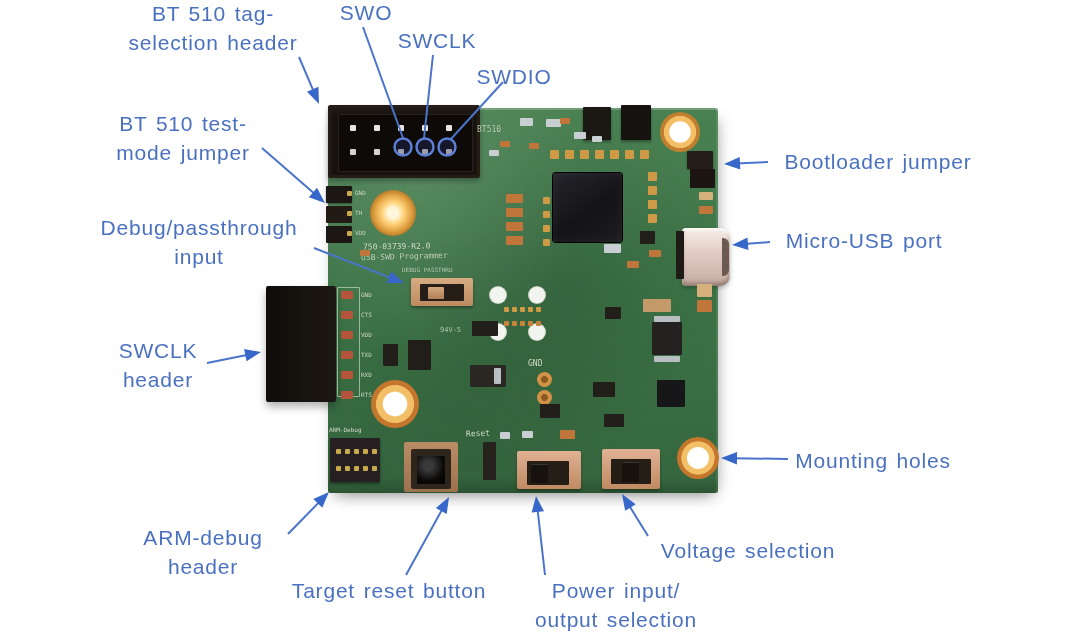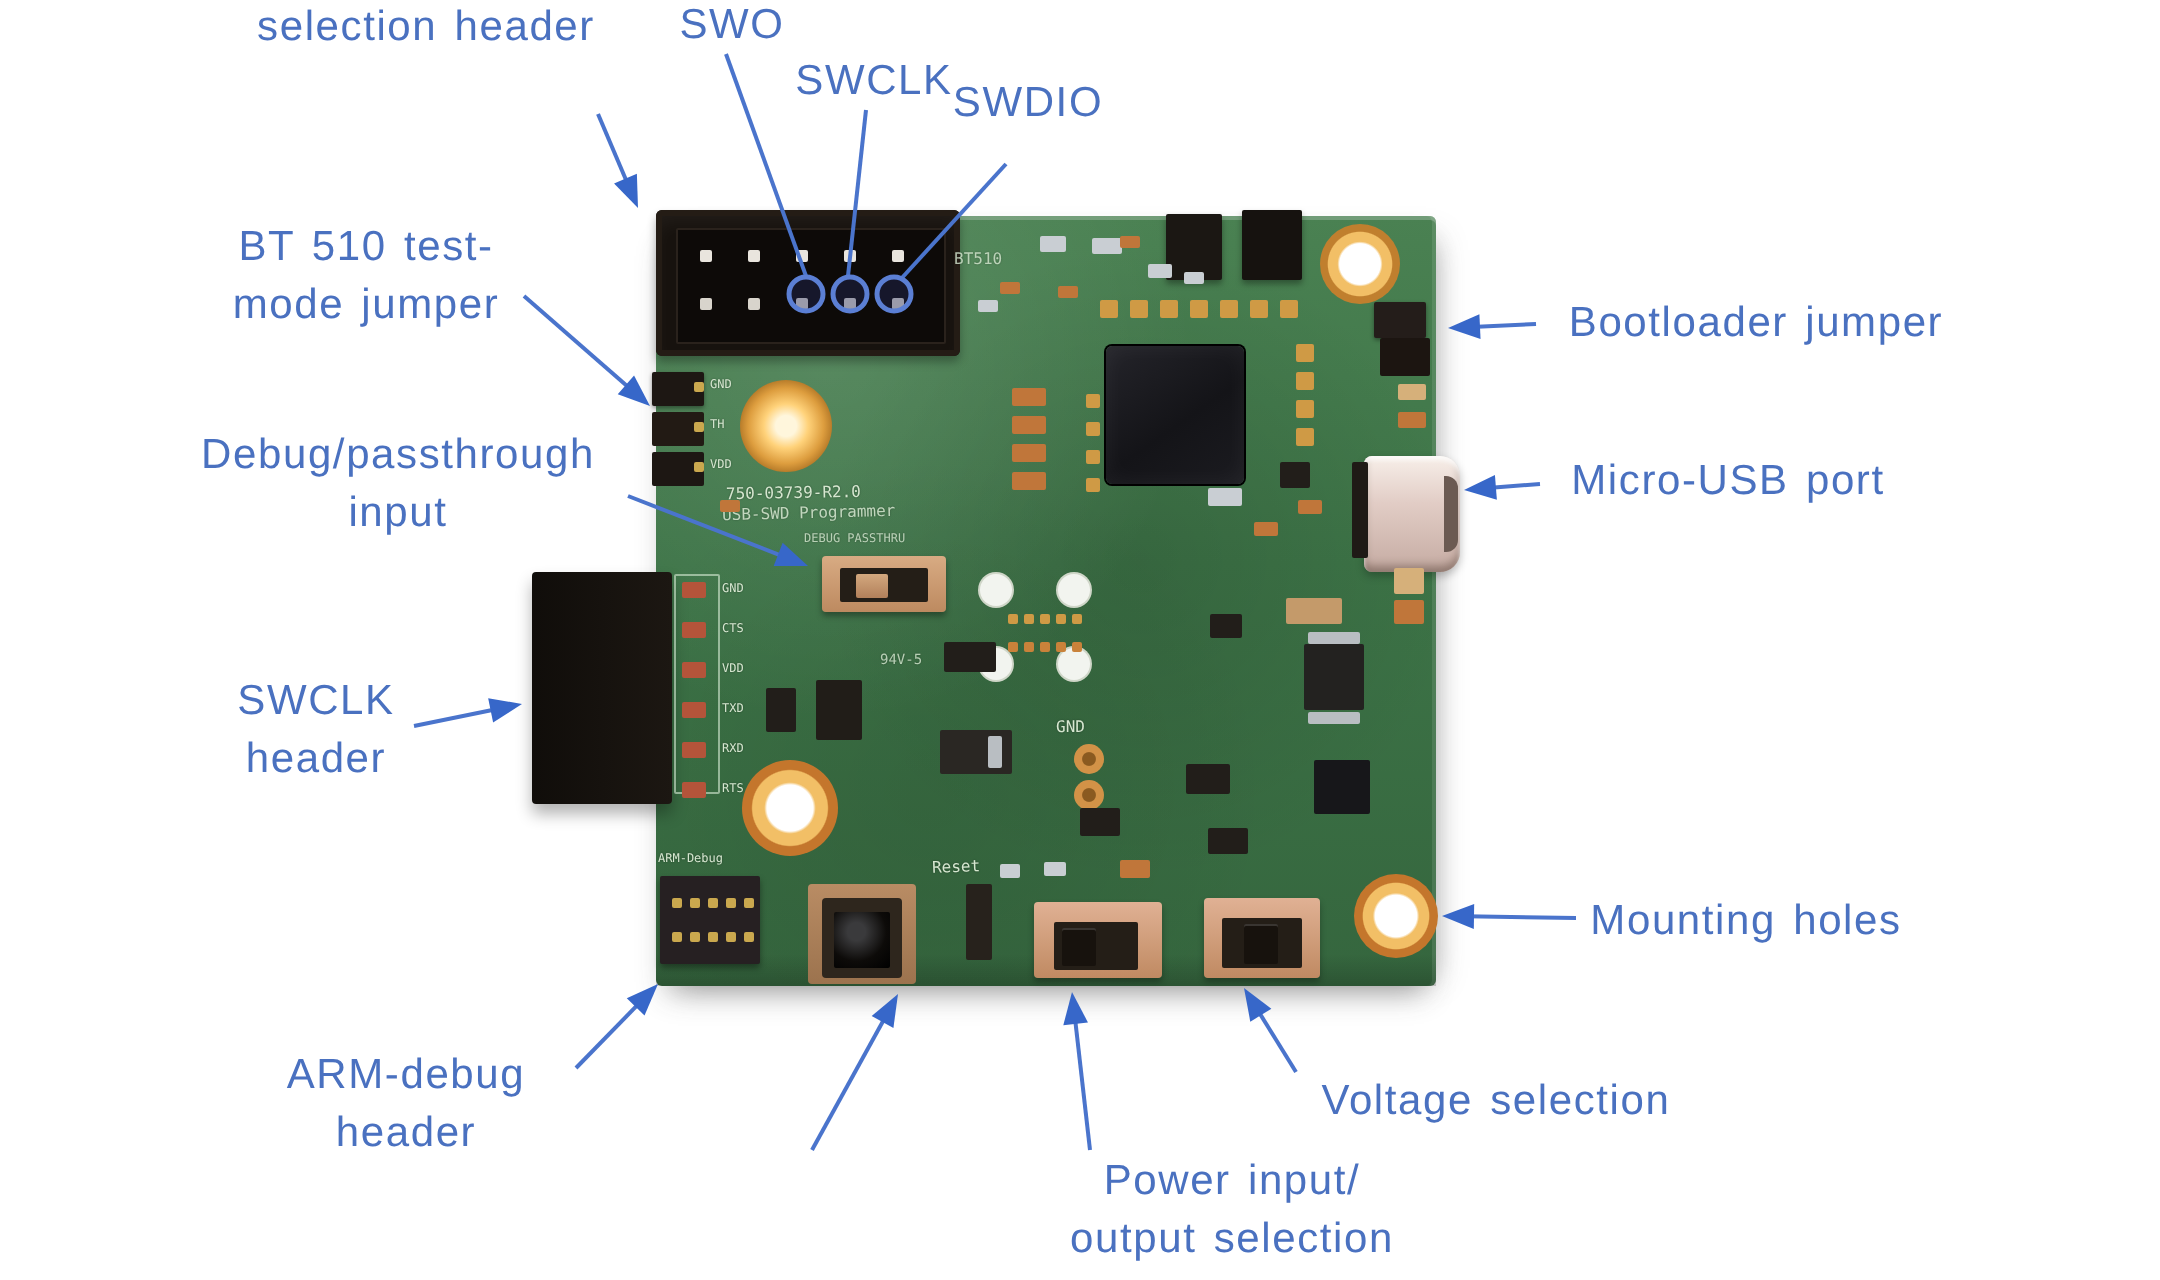--- a/index.html
+++ b/index.html
@@ -268,47 +268,51 @@
       <g>
         <line x1="770" y1="242" x2="743.9627777838416" y2="244.05557017495988" stroke="#4a74cc" stroke-width="2"></line>
         <polygon points="732,245 747.4624149688515,237.55999171162833 748.4383257880596,249.92152875493136" fill="#3767c9"></polygon>
       </g>
       <circle cx="403" cy="147" r="8.5" fill="rgba(40,50,110,0.35)" stroke="#5b7fd4" stroke-width="2.5"></circle>
       <circle cx="425" cy="147" r="8.5" fill="rgba(40,50,110,0.35)" stroke="#5b7fd4" stroke-width="2.5"></circle>
       <circle cx="447" cy="147" r="8.5" fill="rgba(40,50,110,0.35)" stroke="#5b7fd4" stroke-width="2.5"></circle>
     </svg>
 
   <div class="callout" style="left:213px;top:-1px;">
+    <div>BT 510 tag-</div>
     <div>selection header</div>
   </div>
   <div class="callout" style="left:366px;top:-2px;">
     <div>SWO</div>
   </div>
   <div class="callout" style="left:437px;top:26px;">
     <div>SWCLK</div>
   </div>
-  <div class="callout" style="left:514px;top:37px;">
+  <div class="callout" style="left:514px;top:62px;">
     <div>SWDIO</div>
   </div>
   <div class="callout" style="left:183px;top:109px;">
     <div>BT 510 test-</div>
     <div>mode jumper</div>
   </div>
   <div class="callout" style="left:199px;top:213px;">
     <div>Debug/passthrough</div>
     <div>input</div>
   </div>
   <div class="callout" style="left:158px;top:336px;">
     <div>SWCLK</div>
     <div>header</div>
   </div>
   <div class="callout" style="left:203px;top:523px;">
     <div>ARM-debug</div>
     <div>header</div>
   </div>
+  <div class="callout" style="left:389px;top:576px;">
+    <div>Target reset button</div>
+  </div>
   <div class="callout" style="left:616px;top:576px;">
     <div>Power input/</div>
     <div>output selection</div>
   </div>
   <div class="callout" style="left:873px;top:446px;">
     <div>Mounting holes</div>
   </div>
   <div class="callout" style="left:748px;top:536px;">
     <div>Voltage selection</div>
   </div>

